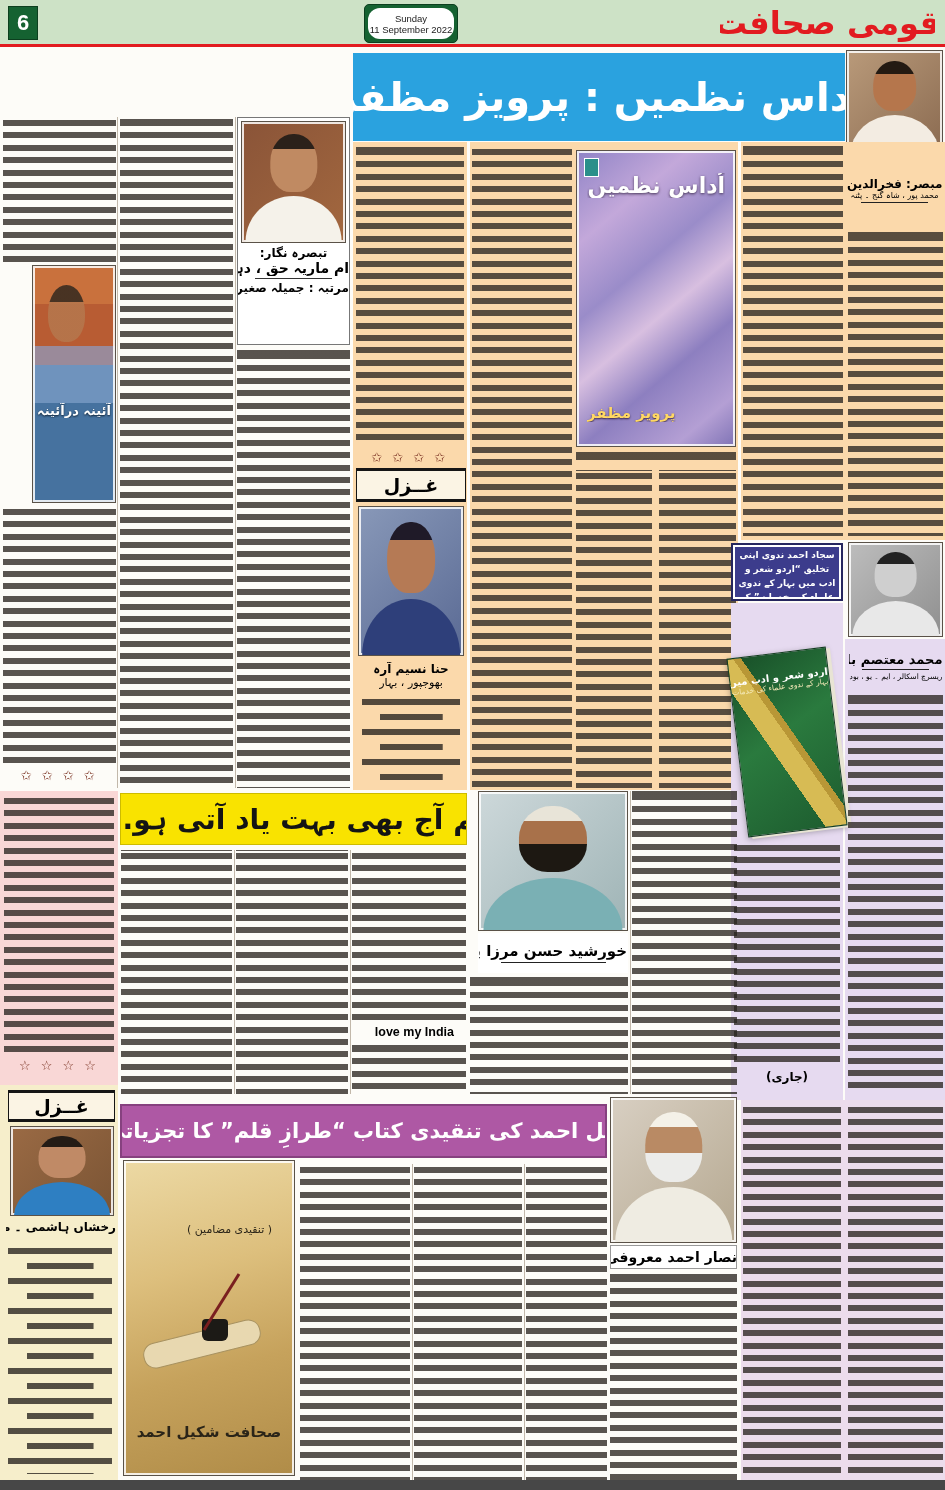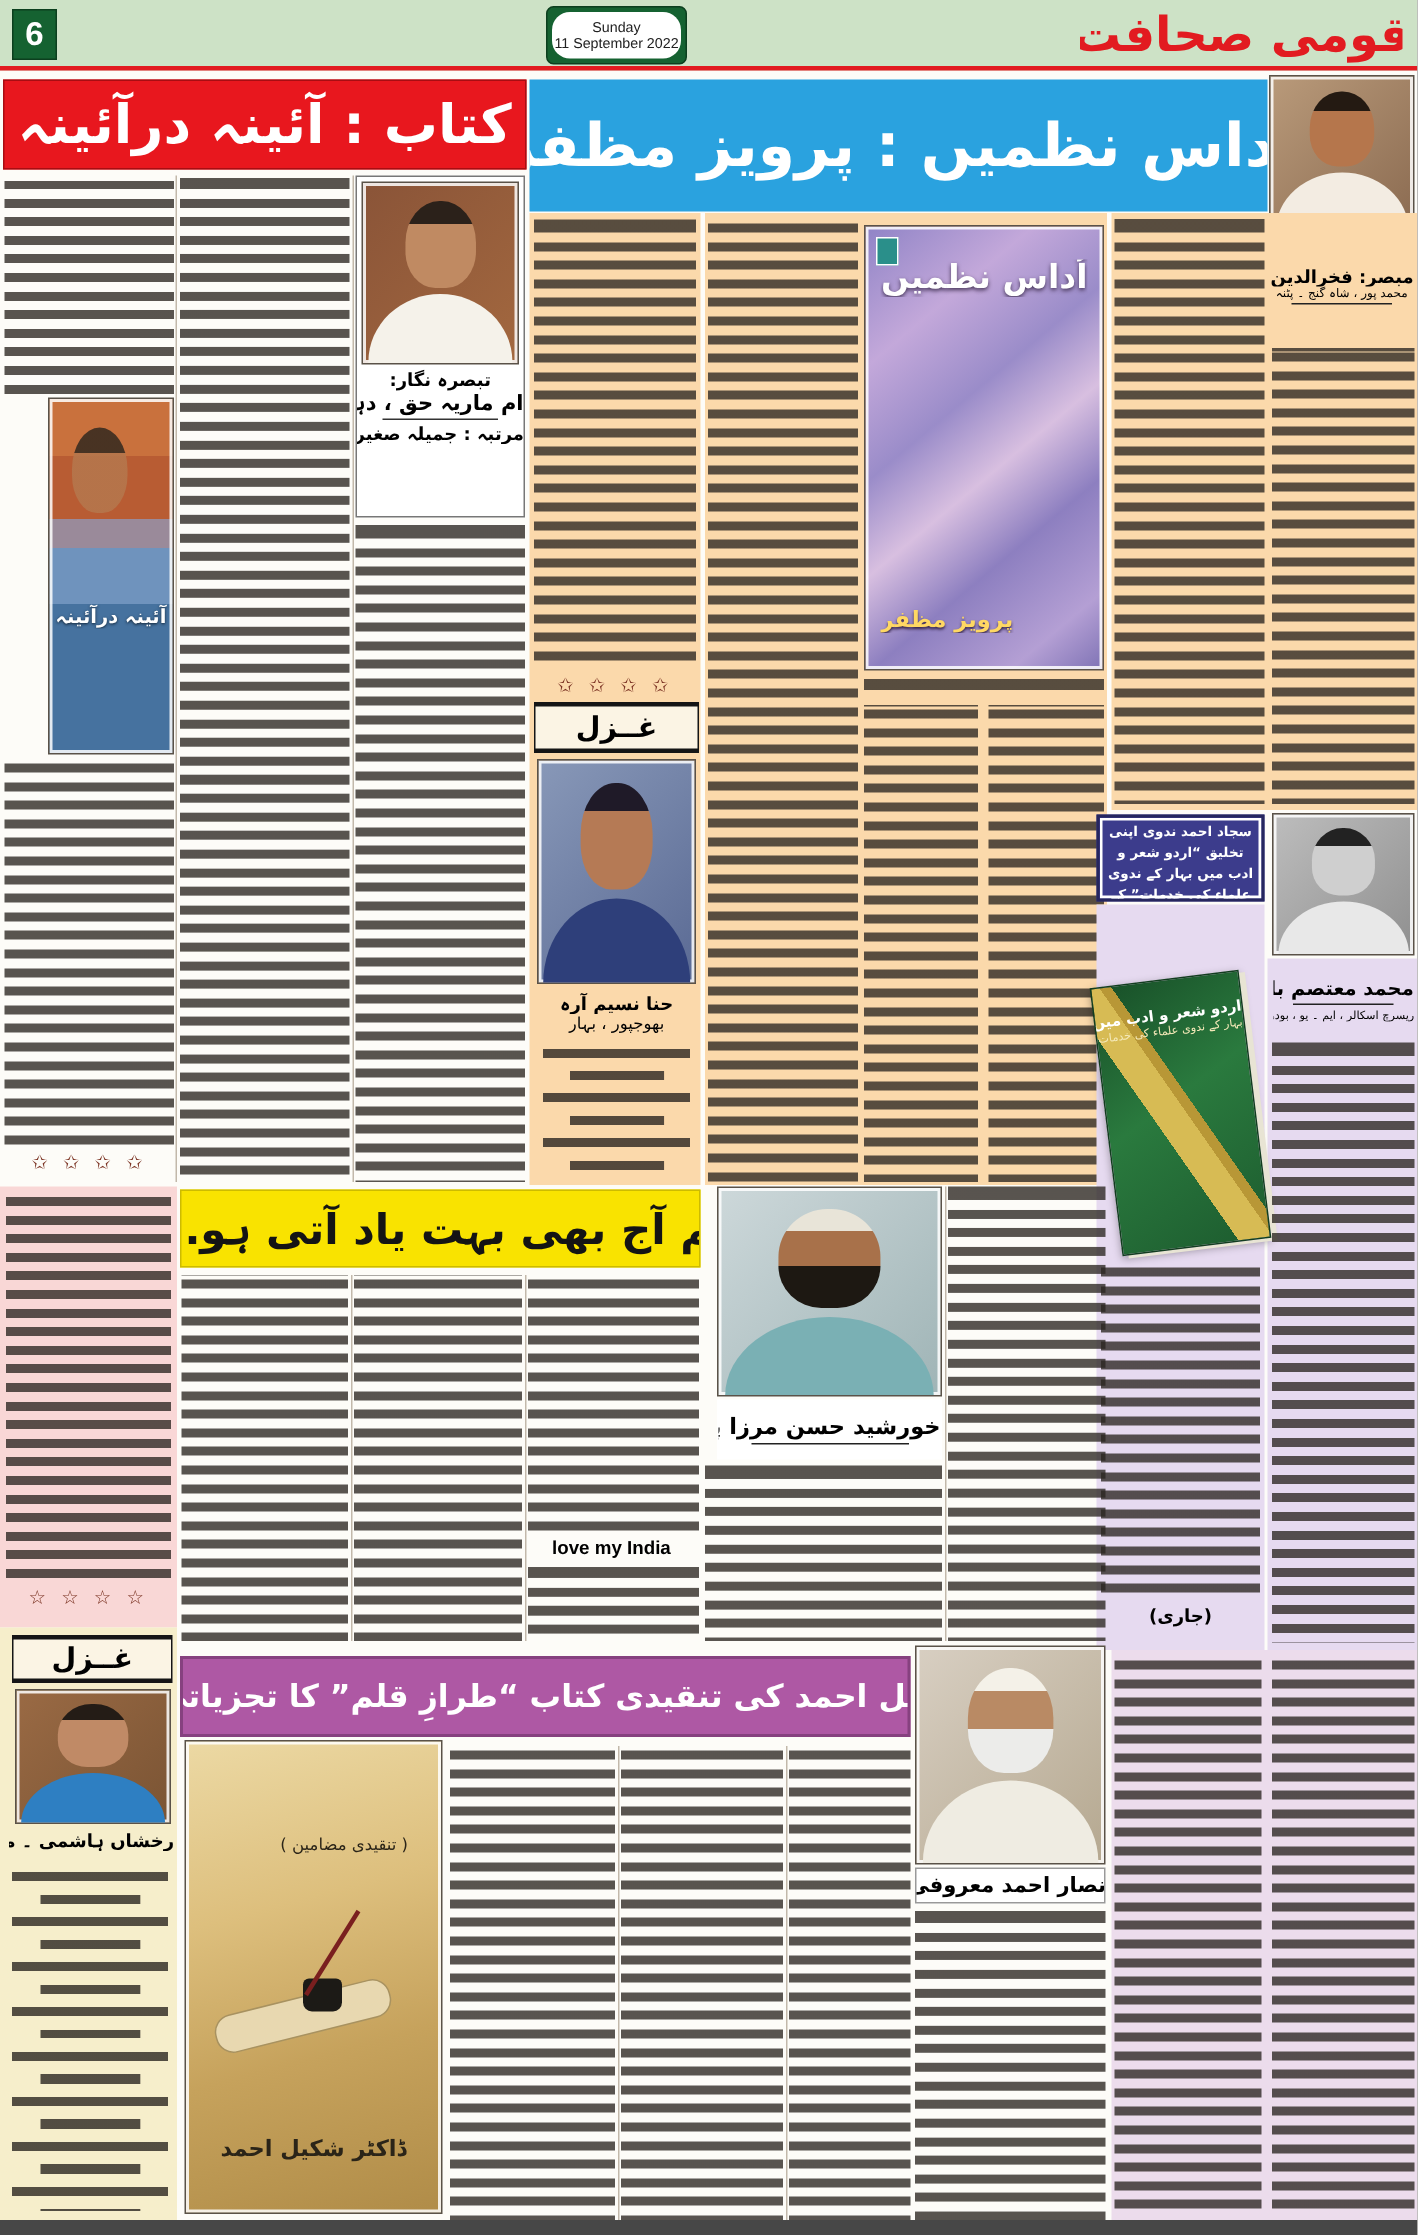--- a/index.html
+++ b/index.html
@@ -62,21 +62,20 @@
   <div class="abs greenbox" style="left:364px;top:4px;width:94px;height:39px;padding:3px;border-radius:5px;">
     <div class="innerwhite col">
       <div style="font:9.5px 'Liberation Sans',sans-serif;color:#222;">Sunday</div>
       <div style="font:9.5px 'Liberation Sans',sans-serif;color:#222;">11 September 2022</div>
     </div>
   </div>
 
 
   <div class="abs ctr rtl nw" style="left:720px;top:2px;width:215px;height:42px;color:#e21b20;font-weight:bold;font-size:32px;">قومی صحافت</div>
 
-  <div class="abs h-red hl ctr nw" style="left:2px;top:53px;width:349px;height:60px;font-size:36px;">کتاب : آئینہ درآئینہ</div>
 
   <div class="abs ft" style="left:3px;top:117px;width:113px;height:146px;"></div>
   <div class="abs ft" style="left:3px;top:506px;width:113px;height:258px;"></div>
   <div class="abs stars" style="left:3px;top:768px;width:113px;">✩ ✩ ✩ ✩</div>
   <div class="abs ft" style="left:120px;top:117px;width:113px;height:671px;"></div>
   <div class="abs vr" style="left:117px;top:117px;height:671px;"></div>
   <div class="abs vr" style="left:235px;top:117px;height:671px;"></div>
 
   <div class="abs" style="left:237px;top:117px;width:113px;height:228px;border:1px solid #777;background:#fff;">
     <div class="abs photo portrait" style="left:3px;top:3px;width:105px;height:122px;--hair:#2b211a;--skin:#c08a62;--shirt:#f5f2ea;background:linear-gradient(135deg,#8a5438,#a3683f);"></div>
@@ -164,21 +163,21 @@
 
   <div class="abs photo portrait bearded" style="left:478px;top:791px;width:150px;height:140px;--hair:#e8e4d8;--skin:#a8714a;--beard:#1d1812;--shirt:#7ab0b4;background:linear-gradient(135deg,#cdd8da,#9fb4b6);"></div>
   <div class="abs col cap" style="left:478px;top:933px;width:150px;height:40px;">
     <div class="rtl nw" style="font-weight:bold;font-size:15px;max-width:148px;">خورشید حسن مرزا پوری</div>
     <div class="smallrule" style="background:#222;"></div>
   </div>
 
   <div class="abs ft" style="left:121px;top:850px;width:111px;height:244px;"></div>
   <div class="abs ft" style="left:236px;top:850px;width:112px;height:244px;"></div>
   <div class="abs ft" style="left:352px;top:850px;width:114px;height:172px;"></div>
-  <div class="abs" style="left:368px;top:1025px;width:114px;text-align:left;font:bold 12.5px 'Liberation Sans',sans-serif;">love my India</div>
+  <div class="abs" style="left:340px;top:1025px;width:114px;text-align:right;font:bold 12.5px 'Liberation Sans',sans-serif;">love my India</div>
   <div class="abs ft" style="left:352px;top:1043px;width:114px;height:51px;"></div>
   <div class="abs ft" style="left:470px;top:977px;width:158px;height:117px;"></div>
   <div class="abs ft" style="left:632px;top:791px;width:105px;height:303px;"></div>
   <div class="abs vr" style="left:234px;top:850px;height:244px;"></div>
   <div class="abs vr" style="left:350px;top:850px;height:244px;"></div>
   <div class="abs vr" style="left:630px;top:791px;height:303px;"></div>
 
   <div class="abs" style="left:0;top:1085px;width:118px;height:395px;background:#f6eecb;"></div>
   <div class="abs gbox ctr rtl" style="left:8px;top:1090px;width:107px;height:32px;">غــزل</div>
   <div class="abs photo portrait" style="left:10px;top:1126px;width:104px;height:90px;--hair:#241c16;--skin:#c08a66;--shirt:#2e7fc2;background:linear-gradient(135deg,#9a6a44,#7a5434);"></div>
@@ -188,21 +187,21 @@
   <div class="abs h-purple hl ctr nw" style="left:120px;top:1104px;width:487px;height:54px;font-size:21px;">ڈاکٹر شکیل احمد کی تنقیدی کتاب “طرازِ قلم” کا تجزیاتی مطالعہ</div>
 
   <div class="abs photo portrait bearded" style="left:610px;top:1097px;width:127px;height:146px;--hair:#f4f1e8;--skin:#b98a64;--beard:#ececea;--shirt:#efece2;background:linear-gradient(135deg,#d8cfc2,#b5a890);"></div>
   <div class="abs ctr cap rtl nw" style="left:610px;top:1245px;width:127px;height:24px;border:1px solid #999;font-weight:bold;font-size:14px;">انصار احمد معروفی</div>
 
   <div class="abs photo" style="left:123px;top:1160px;width:172px;height:316px;background:linear-gradient(165deg,#ecd9a4 0%,#ddbf7d 35%,#c6a25c 65%,#b08c48 100%);">
     <div class="abs rtl nw" style="right:22px;top:62px;max-width:140px;color:#2a2418;font-size:11px;">( تنقیدی مضامین )</div>
     <div class="abs" style="left:18px;top:170px;width:120px;height:26px;background:#e8d8b0;border:1px solid #a89260;border-radius:12px;transform:rotate(-14deg);"></div>
     <div class="abs" style="left:78px;top:158px;width:26px;height:22px;background:#1c1a16;border-radius:4px 4px 6px 6px;"></div>
     <div class="abs" style="left:96px;top:108px;width:3px;height:66px;background:#7a1f1f;transform:rotate(32deg);"></div>
-    <div class="abs rtl nw" style="left:0;bottom:34px;width:100%;text-align:center;color:#2a2418;font-weight:bold;font-size:15px;">ڈاکٹر شکیل احمد</div>
+    <div class="abs rtl nw" style="left:0;bottom:34px;width:100%;text-align:center;color:#2a2418;font-weight:bold;font-size:15px;">صحافت شکیل احمد</div>
   </div>
 
   <div class="abs ft" style="left:300px;top:1164px;width:110px;height:322px;"></div>
   <div class="abs ft" style="left:414px;top:1164px;width:108px;height:322px;"></div>
   <div class="abs ft" style="left:526px;top:1164px;width:81px;height:322px;"></div>
   <div class="abs ft" style="left:610px;top:1273px;width:127px;height:213px;"></div>
   <div class="abs vr" style="left:412px;top:1164px;height:322px;"></div>
   <div class="abs vr" style="left:524px;top:1164px;height:322px;"></div>
 
   <div class="abs" style="left:0;top:1480px;width:945px;height:10px;background:#474747;"></div>

